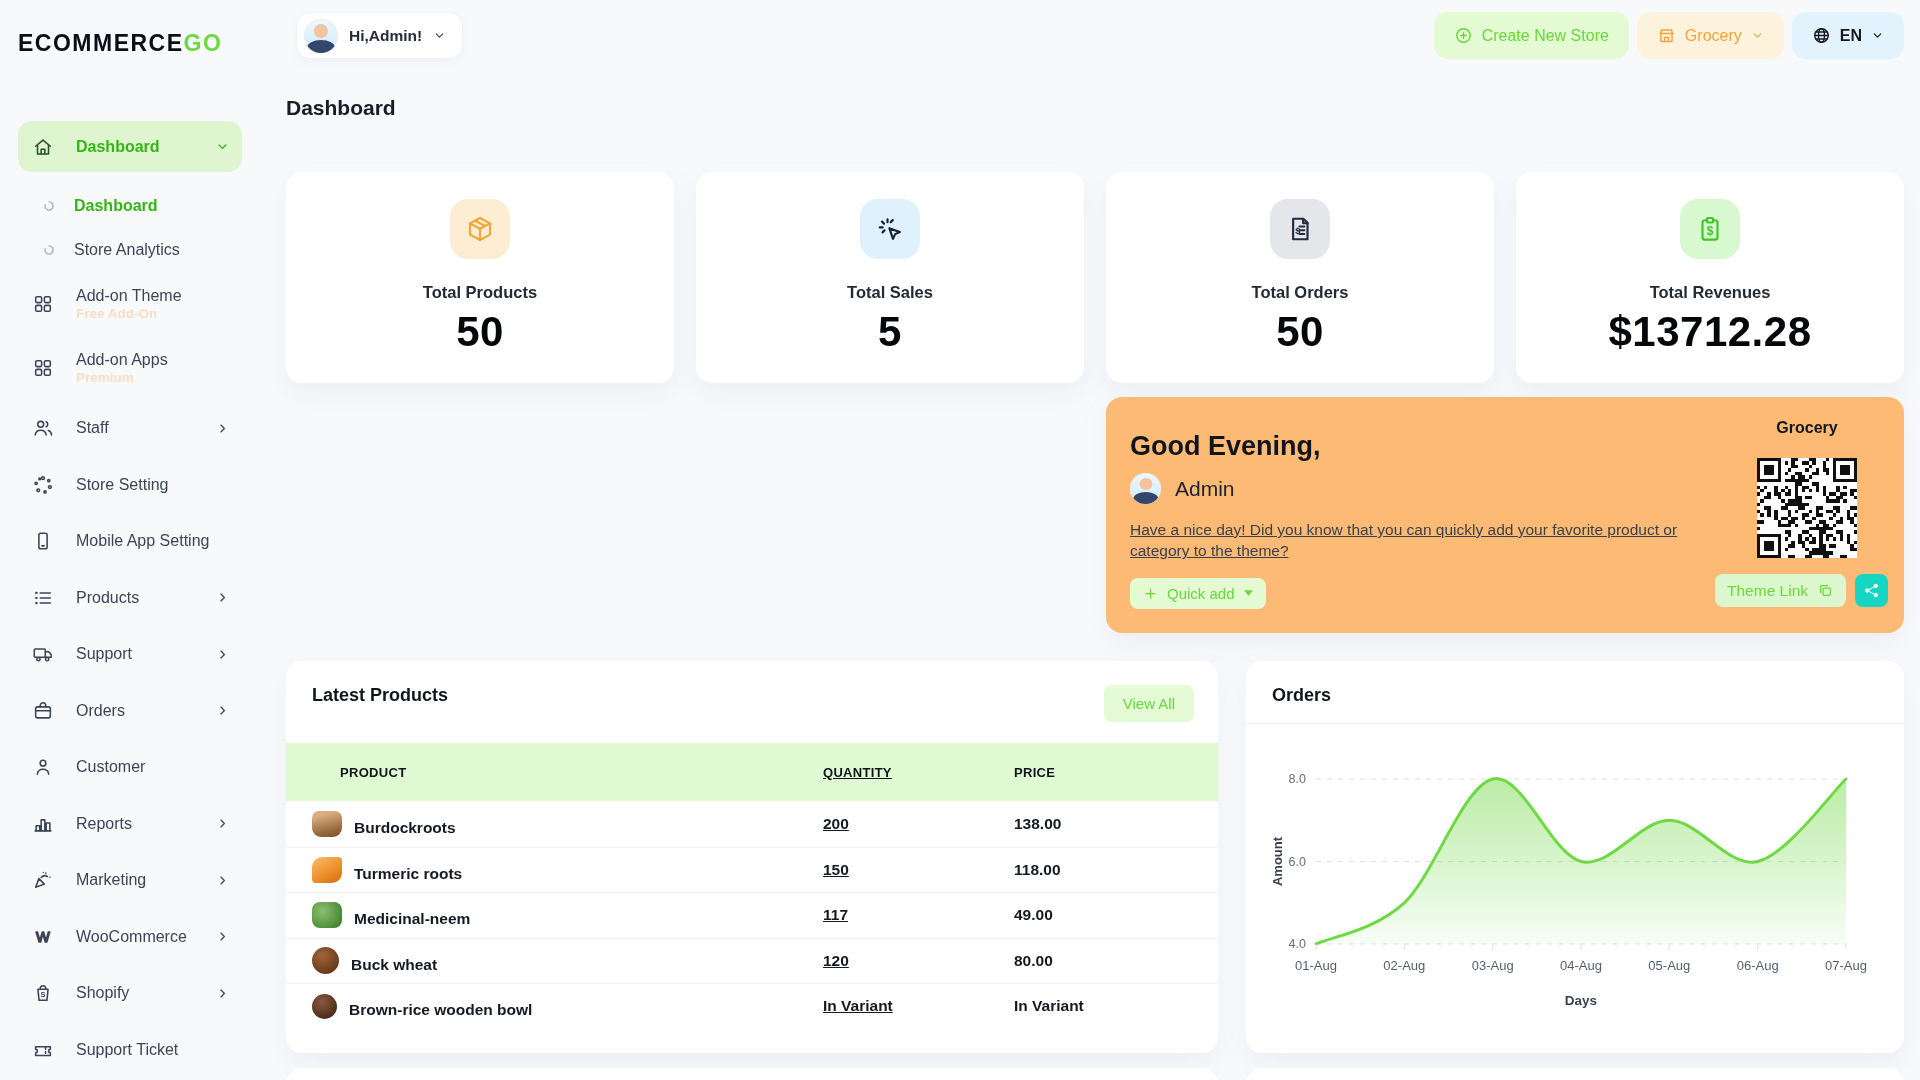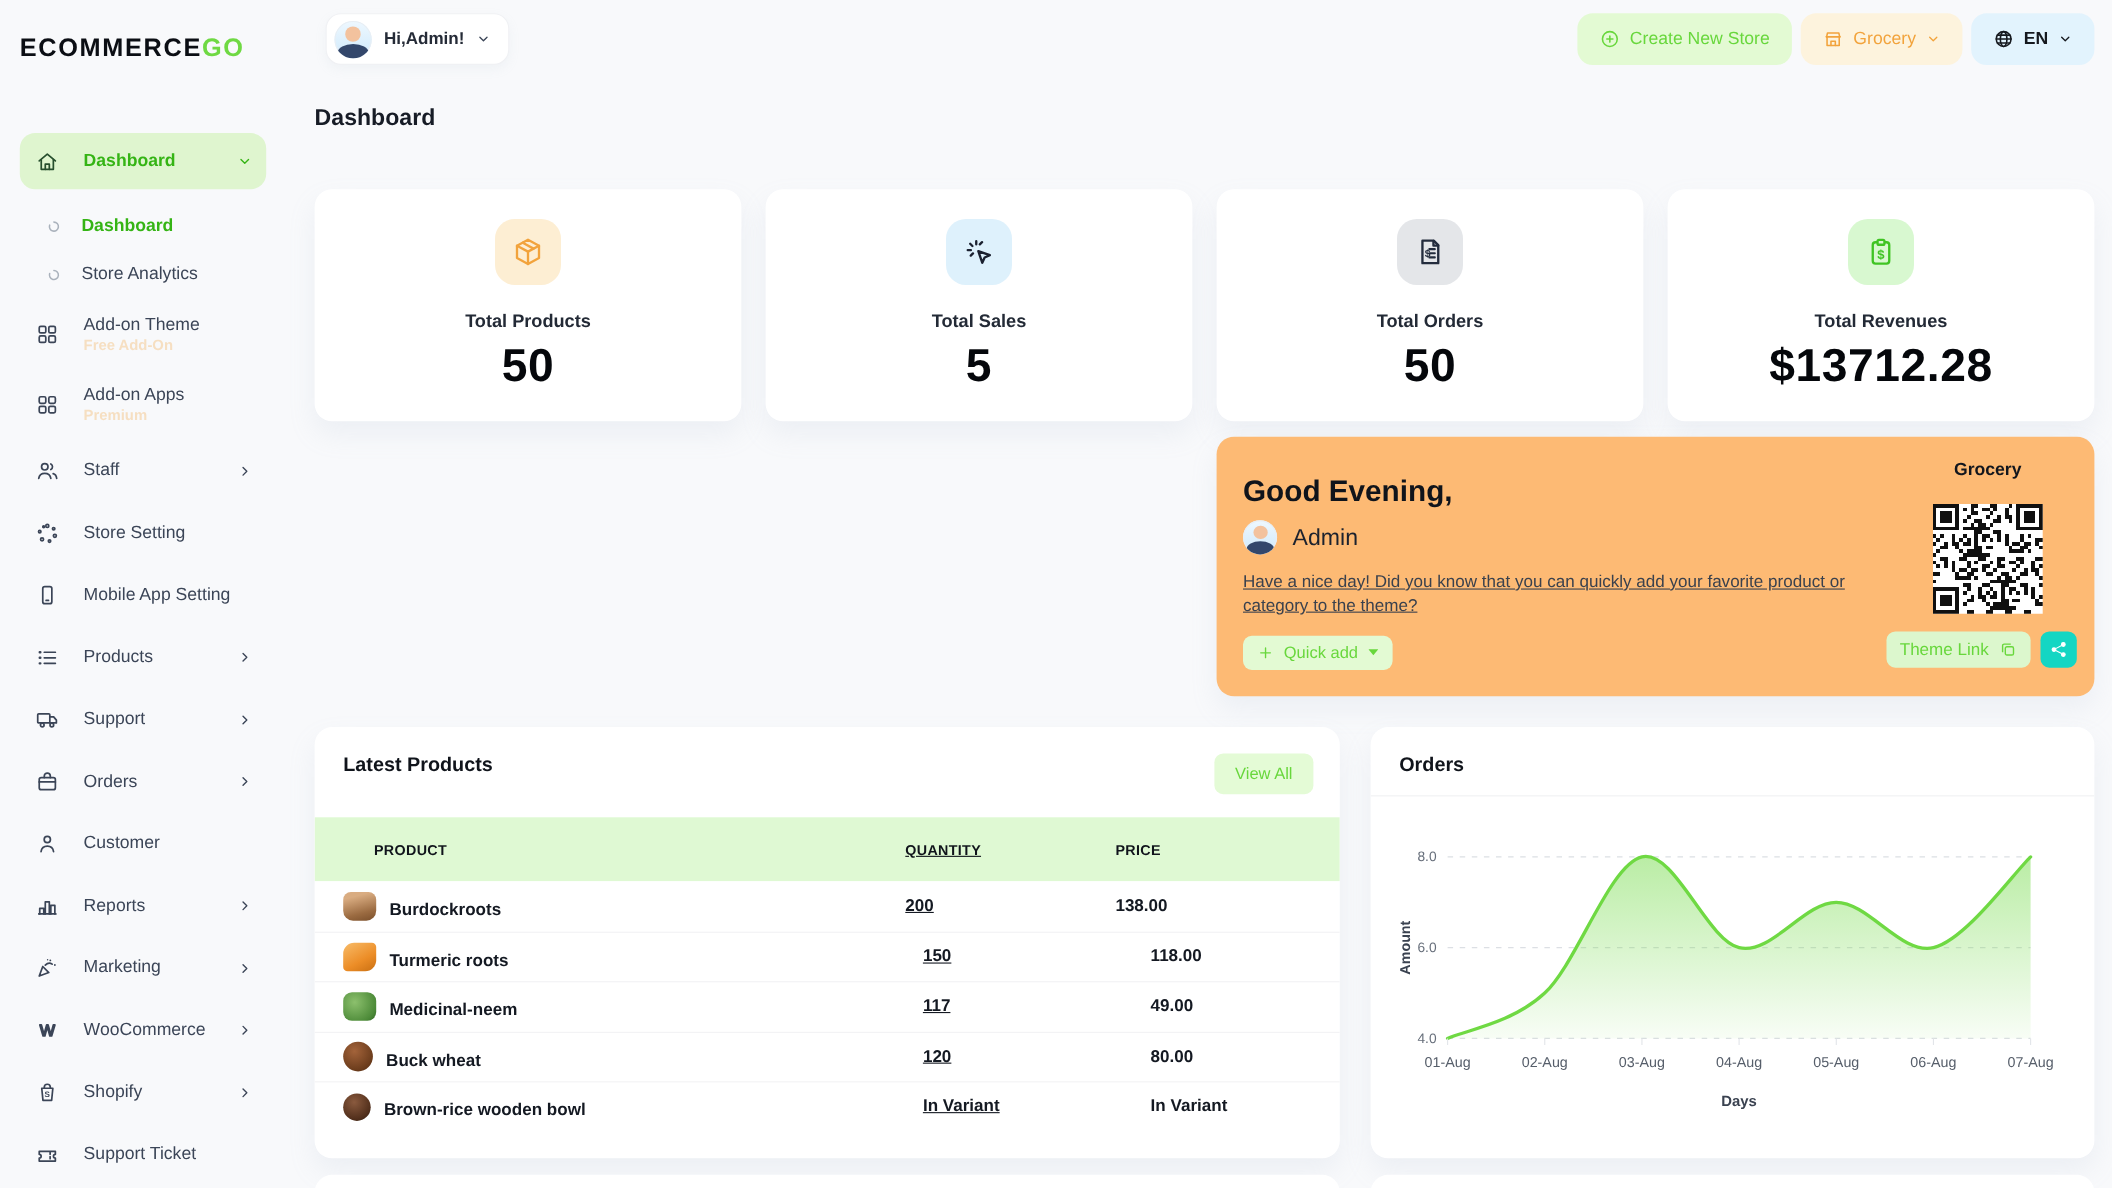--- a/index.html
+++ b/index.html
@@ -101,21 +101,21 @@
   .orders-panel{left:960px;width:658px;}
   .panel-head{display:flex;justify-content:space-between;align-items:flex-start;padding:24px 24px 0 26px;}
   .panel-title{margin:0;font-size:18px;font-weight:700;color:#10141b;}
   .view-all{height:37px;padding:0 19px;background:#e4fbd6;color:#68d73c;border:none;border-radius:8px;
             font-family:inherit;font-size:15px;font-weight:500;cursor:pointer;}
   .table-head{margin-top:21px;height:58px;background:#dff9d3;display:flex;align-items:center;
               font-size:13px;font-weight:700;letter-spacing:.3px;color:#10141b;}
   .hp{width:537px;padding-left:54px;}
   .hq,.cq{width:191px;text-decoration:underline;}
   .p-row{display:flex;align-items:center;height:45.5px;}
-  .p-row + .p-row{border-top:1px solid #f2f2f4;gap:16px;}
+  .p-row + .p-row{border-top:1px solid #f2f2f4;}
   .cp{width:537px;padding-left:26px;display:flex;align-items:flex-end;gap:12px;}
   .pname{font-size:15.5px;font-weight:600;color:#141922;}
   .cq,.cpr{font-size:15.5px;font-weight:600;color:#141922;}
   .thumb{width:30px;height:26px;border-radius:6px;flex:none;}
   .t-burdock{background:linear-gradient(165deg,#d9ac81 20%,#9b6b41 70%,#7a4f2b);border-radius:7px 7px 9px 9px;}
   .t-turmeric{background:linear-gradient(150deg,#f6b45e 10%,#ec8d27 60%,#c96f12);border-radius:10px 4px 10px 4px;}
   .t-neem{background:radial-gradient(circle at 35% 35%,#8cc06d,#4c8a38 75%,#2f6423);border-radius:8px;}
   .t-buckwheat{width:27px;height:27px;border-radius:50%;background:radial-gradient(circle at 38% 32%,#a3633a,#6b3c1c 70%,#4a2510);}
   .t-bowl{width:25px;height:25px;border-radius:50%;background:radial-gradient(circle at 40% 32%,#8a5a3e,#54311d 65%,#2f1a0d);}
 

